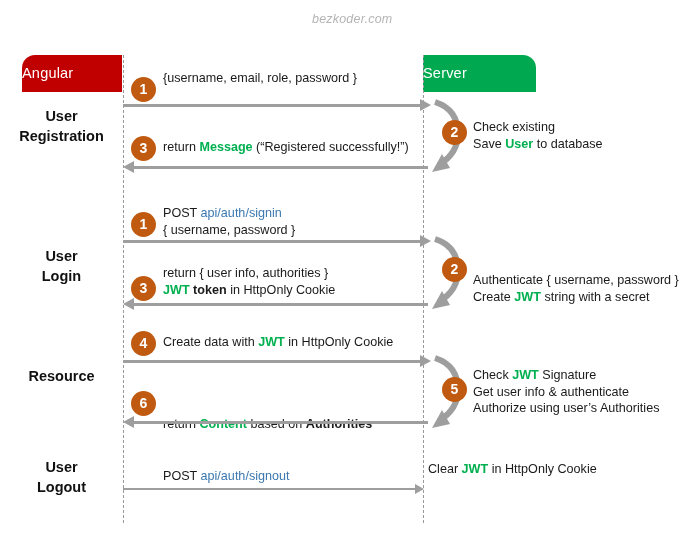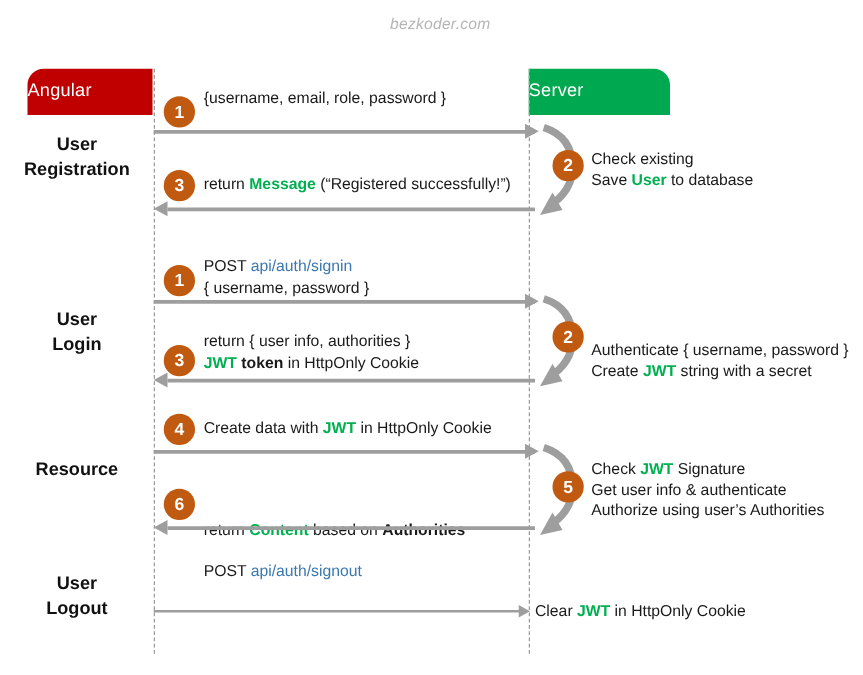--- a/index.html
+++ b/index.html
@@ -260,27 +260,27 @@
 
   <div class="badge" style="left:131px; top:391px">6</div>
   <div class="msg" style="left:163px; top:416px">
     <span class="ln">
       <span>return </span><span class="tok">Content</span><span> based on </span><span class="bold">Authorities</span>
     </span>
   </div>
   <div class="arrow-line" style="left:134px; top:421px; width:294px"></div>
   <div class="arrowhead left" style="left:123px; top:416px"></div>
 
-  <div class="msg" style="left:163px; top:449px">
+  <div class="msg" style="left:163px; top:468px">
     <span class="ln">
       <span>POST </span><span class="url">api/auth/signout</span>
     </span>
   </div>
   <div class="arrow-line" style="left:123px; top:488px; width:297px; border-top-width:2.5px"></div>
   <div class="arrowhead right thin" style="left:415px; top:484px"></div>
 
-  <div class="msg" style="left:428px; top:481px">
+  <div class="msg" style="left:428px; top:461px">
     <span class="ln">
       <span>Clear </span><span class="tok">JWT</span><span> in HttpOnly Cookie</span>
     </span>
   </div>
 
 </div>
 
 </body></html>

